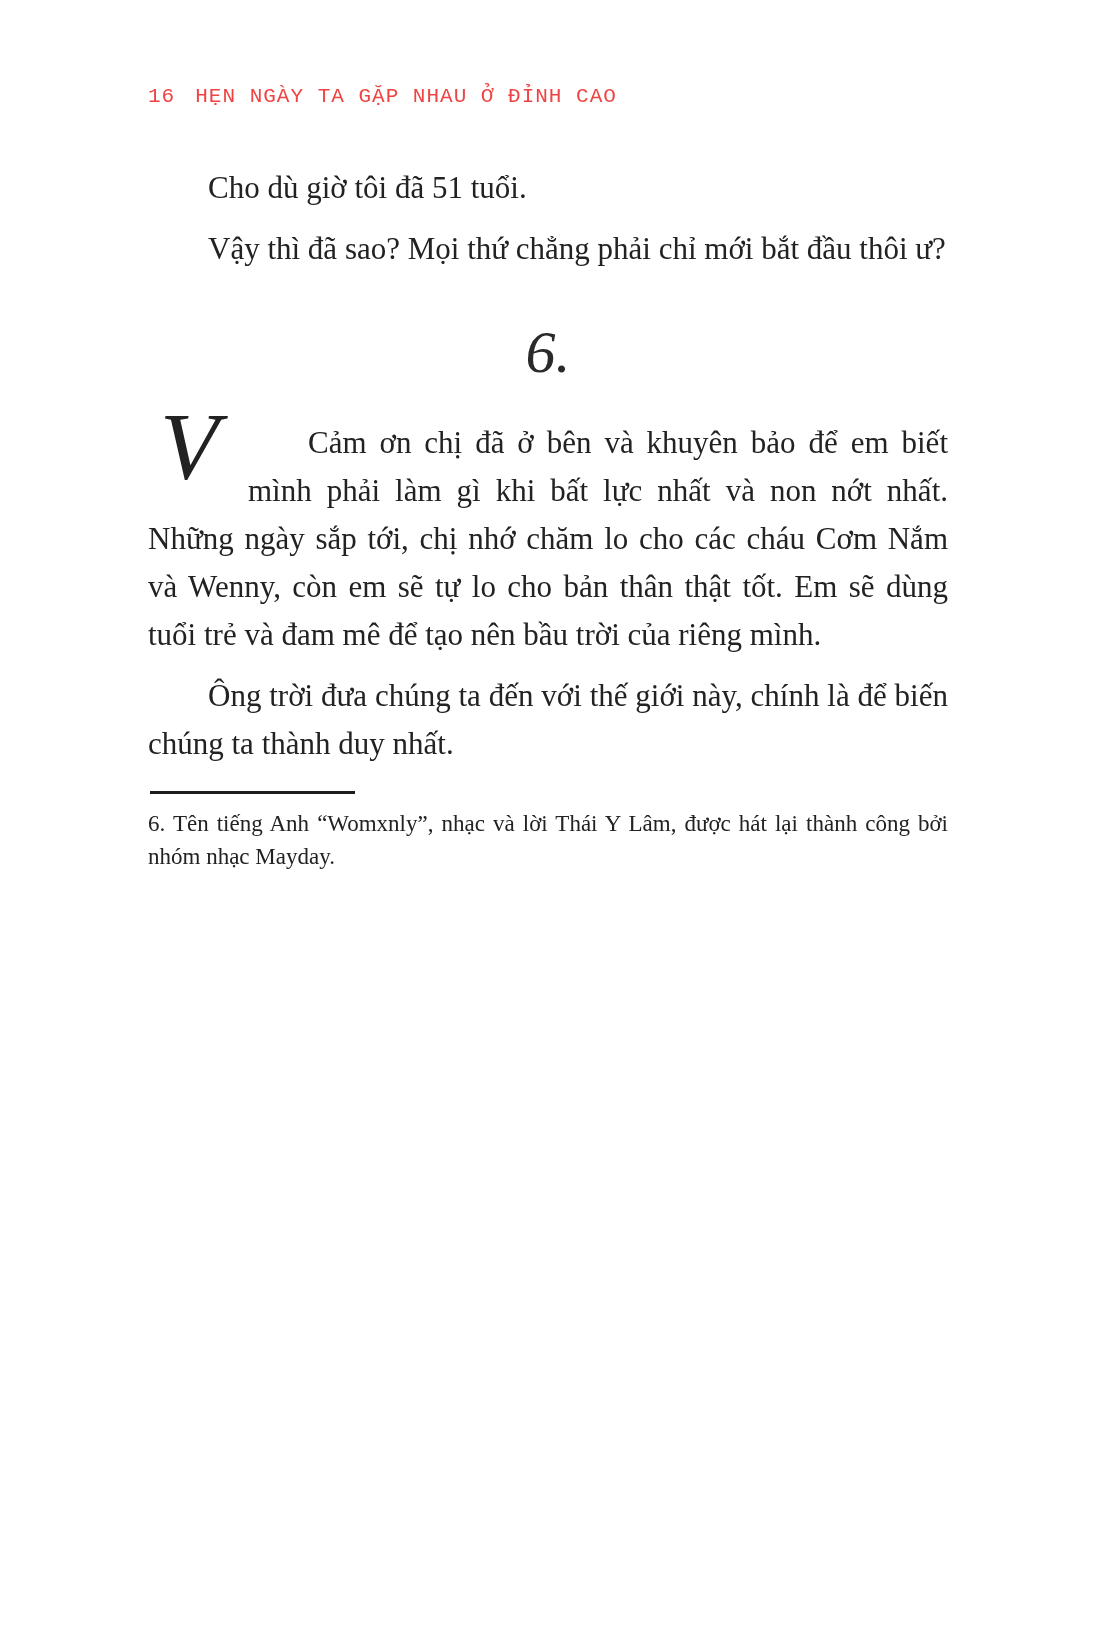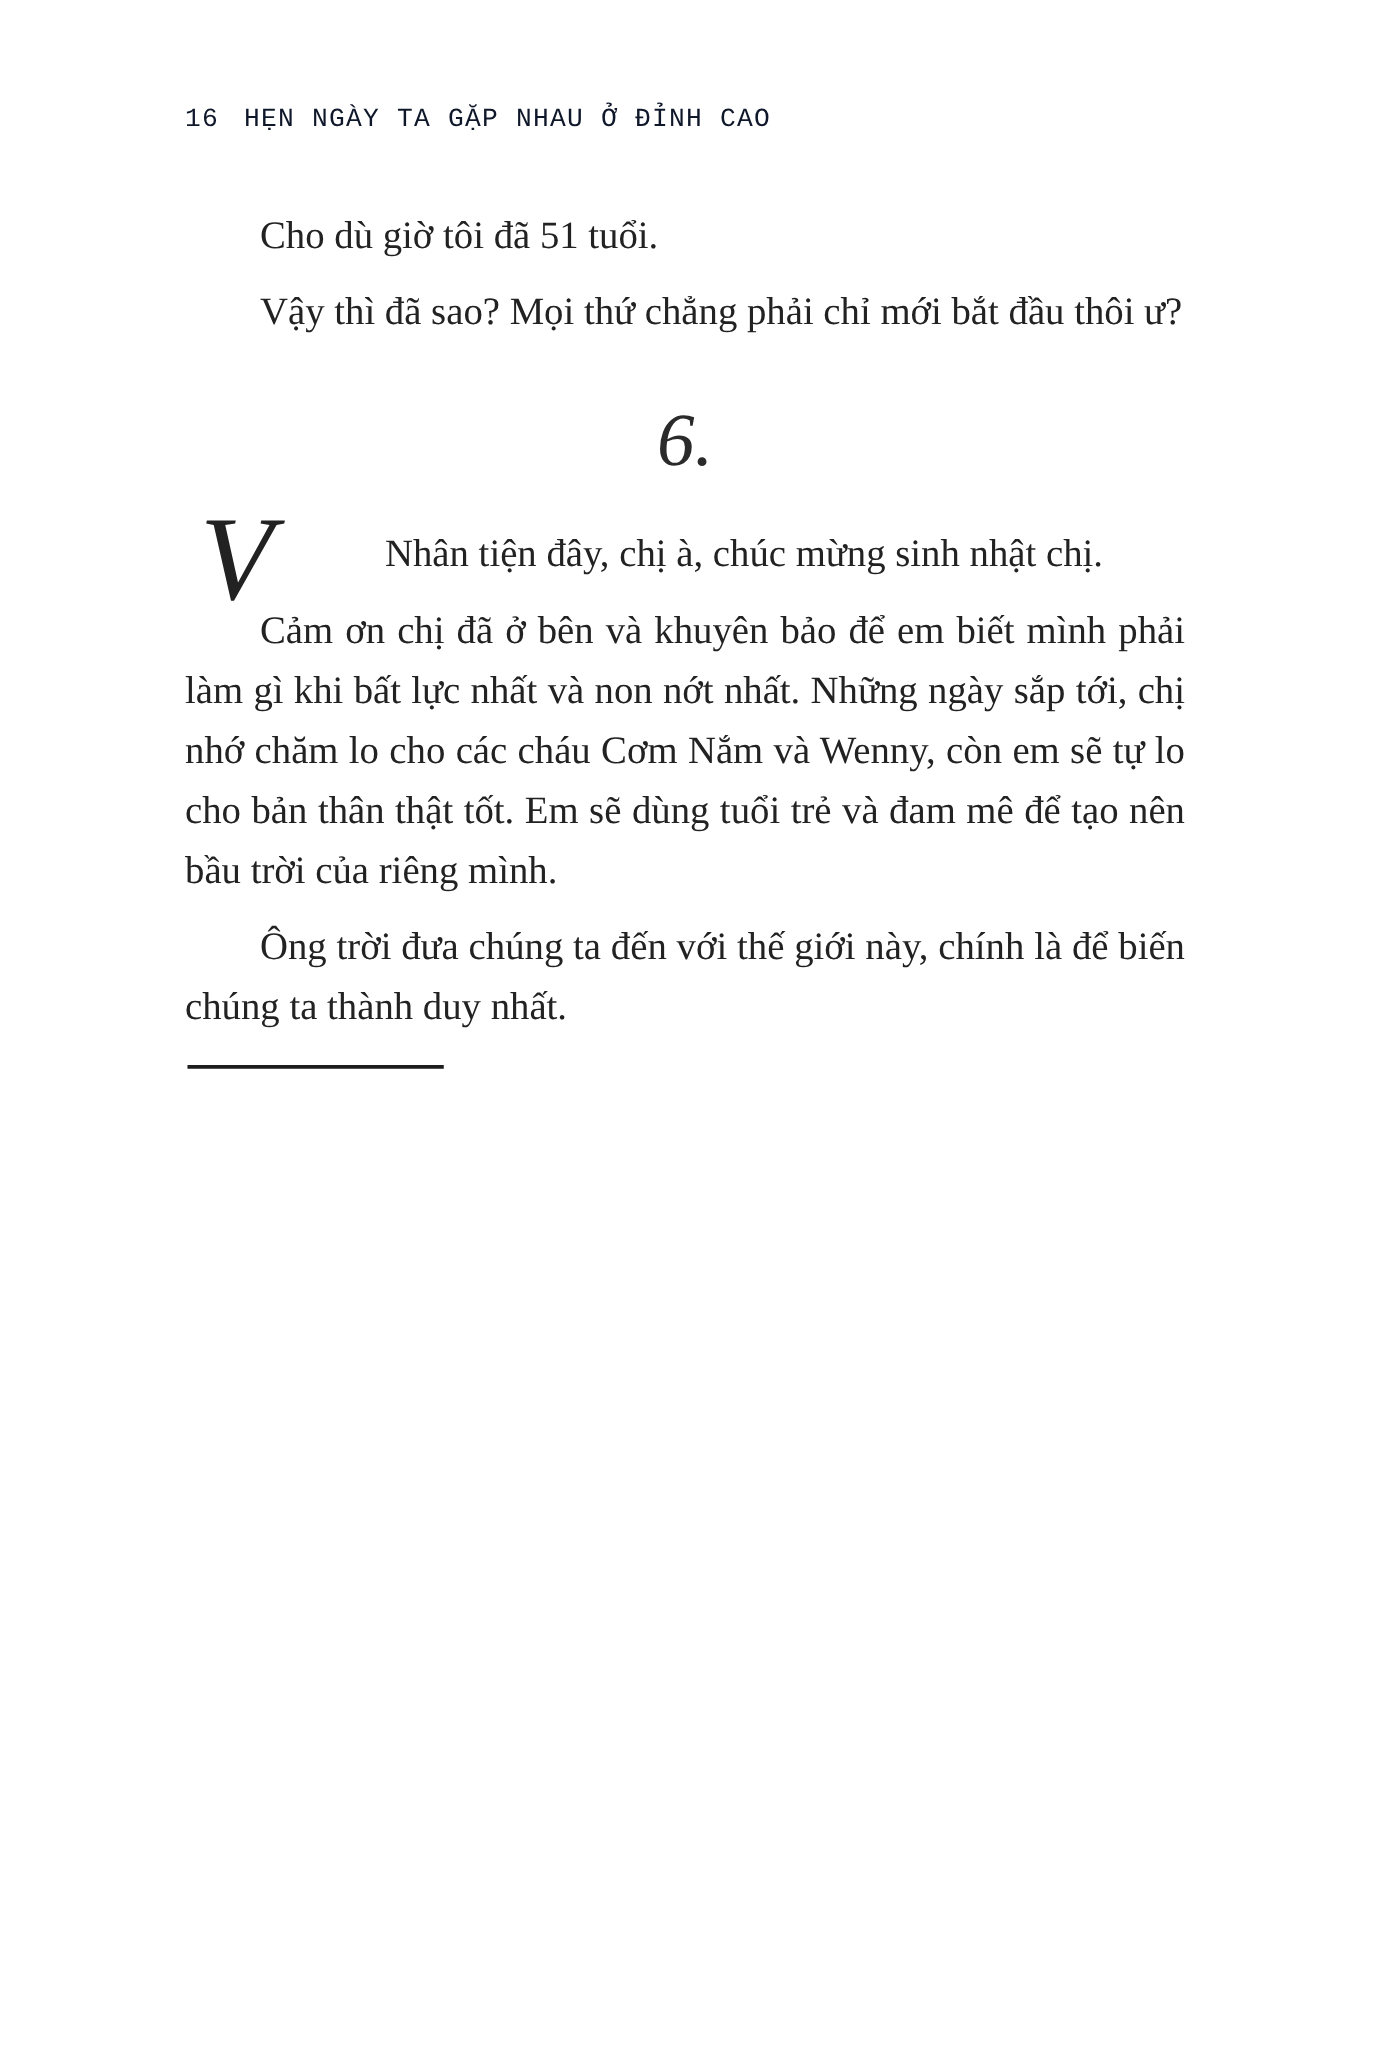--- a/index.html
+++ b/index.html
@@ -14,21 +14,21 @@
     margin: 0 auto;
     background: #ffffff;
     box-sizing: border-box;
     padding: 85px 171px 0 148px;
     overflow: hidden;
   }
   .running-header {
     font-family: "Liberation Mono", monospace;
     font-size: 21px;
     font-weight: 500;
-    color: #0f172a;
+    color: #ef4444;
     letter-spacing: 1px;
     white-space: nowrap;
     margin-bottom: 56px;
   }
   .running-header .page-num {
     margin-right: 20px;
   }
   p.body {
     font-family: "Liberation Serif", serif;
     font-size: 31px;
@@ -99,22 +99,22 @@
   <p class="body">Cho dù giờ tôi đã 51 tuổi.</p>
 
   <p class="body">Vậy thì đã sao? Mọi thứ chẳng phải chỉ mới bắt đầu thôi ư?</p>
 
   <div class="section-number">6.</div>
 
   <p class="body dropcap-para"><span class="dropcap">V</span></p>
 
 
 
-  <p class="body">Nhân tiện đây, chị à, chúc mừng sinh nhật chị.</p>
 
   <p class="body">Cảm ơn chị đã ở bên và khuyên bảo để em biết mình phải làm gì khi bất lực nhất và non nớt nhất. Những ngày sắp tới, chị nhớ chăm lo cho các cháu Cơm Nắm và Wenny, còn em sẽ tự lo cho bản thân thật tốt. Em sẽ dùng tuổi trẻ và đam mê để tạo nên bầu trời của riêng mình.</p>
 
   <p class="body">Ông trời đưa chúng ta đến với thế giới này, chính là để biến chúng ta thành duy nhất.</p>
 
   <div class="footnote-rule"></div>
 
+  <p class="footnote">6. Tên tiếng Anh “Womxnly”, nhạc và lời Thái Y Lâm, được hát lại thành công bởi nhóm nhạc Mayday.</p>
 
 </div>
 
 </body></html>

